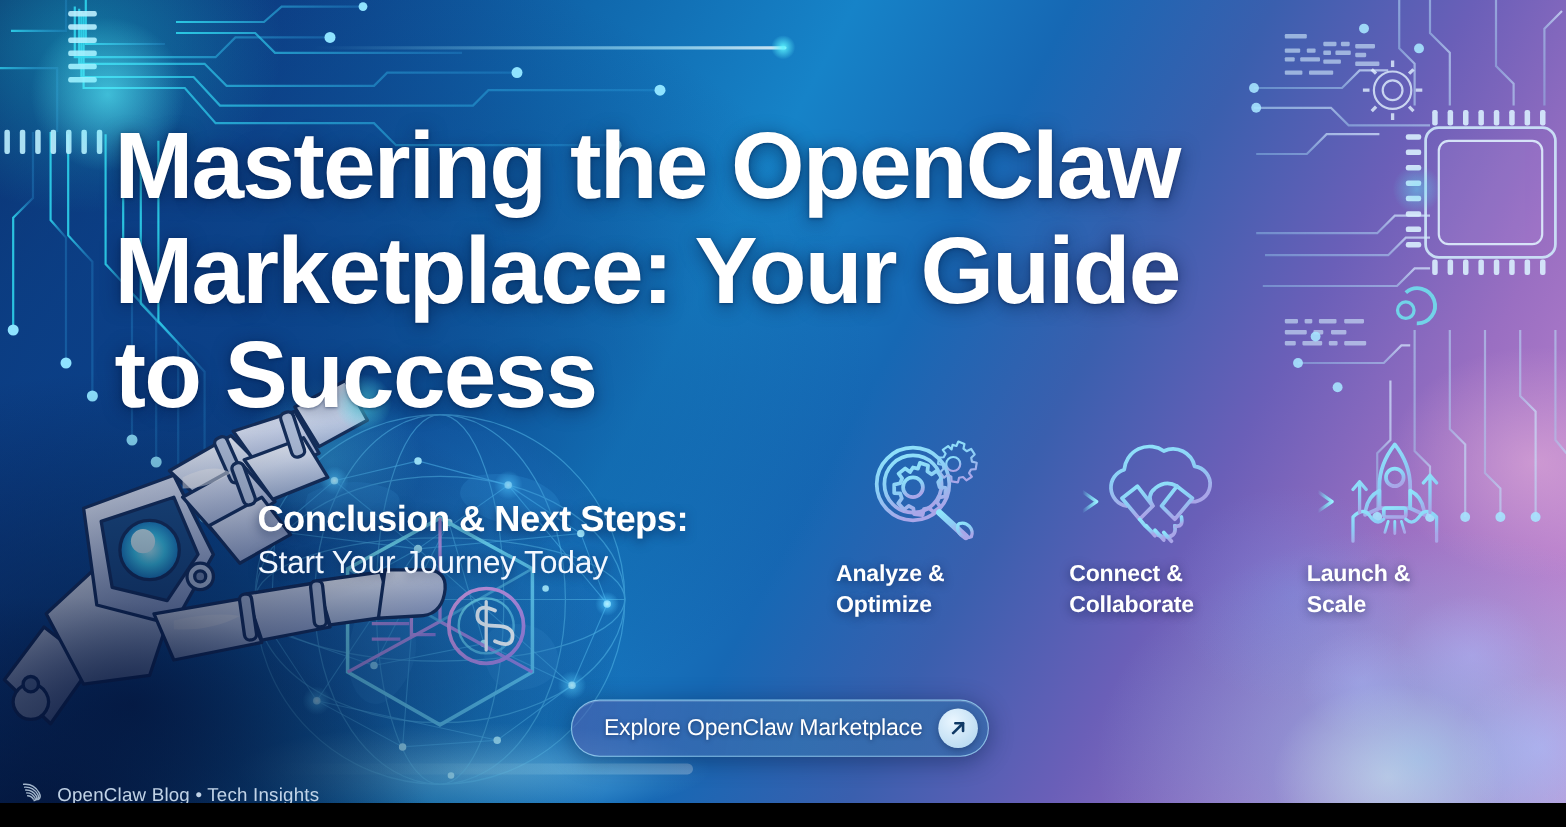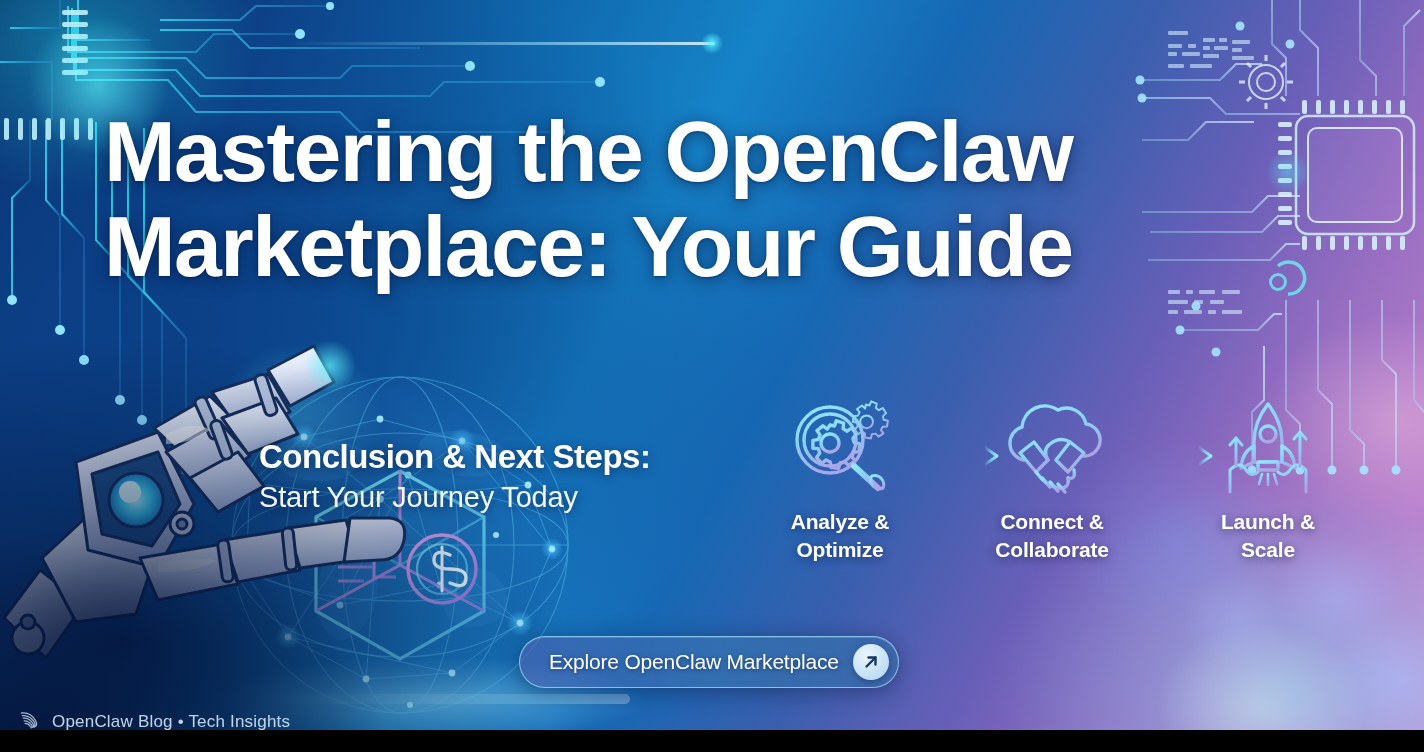--- a/index.html
+++ b/index.html
@@ -38,21 +38,21 @@
 
   
   .title{
     position:absolute; left:104px; top:104px; width:1110px;
     font-size:86px; line-height:95px; font-weight:700; color:#fff;
     letter-spacing:-1.6px;
     text-shadow:0 3px 16px rgba(2,20,60,.55), 0 1px 3px rgba(2,20,60,.45);
   }
 
   
-  .sub-wrap{ position:absolute; left:234px; top:437px; width:480px;margin-left:25px; }
+  .sub-wrap{ position:absolute; left:234px; top:452px; width:480px; }
   .sub-1{
     font-size:33px; font-weight:700; color:#fff; line-height:40px; letter-spacing:-.5px;
     text-shadow:0 2px 10px rgba(2,20,60,.6);
   }
   .sub-2{
     font-size:29px; font-weight:400; color:#f2f7ff; line-height:40px; letter-spacing:-.2px;
     text-shadow:0 2px 10px rgba(2,20,60,.6);
   }
 
   
@@ -68,21 +68,21 @@
   .cta-label{ font-size:21px; font-weight:400; color:#fff; letter-spacing:-.2px; text-shadow:0 1px 4px rgba(3,18,50,.5); }
   .cta-badge{
     width:36px; height:36px; border-radius:50%; flex:none;
     background:radial-gradient(circle at 38% 32%, #eaf6ff, #bcdcf2 75%, #a8cfe9);
     display:flex; align-items:center; justify-content:center;
     box-shadow:0 2px 7px rgba(3,18,50,.35);
   }
 
   
   .steps{ position:absolute; left:760px; top:396px; width:600px; height:192px; }
-  .step{ position:absolute; width:160px; text-align:center; }
+  .step{ position:absolute; width:160px; }
   .step-ico{ height:104px; display:flex; align-items:center; justify-content:center; }
   .step-label{
     font-size:21px; font-weight:700; color:#fff; line-height:28px; letter-spacing:-.2px;
     text-shadow:0 2px 9px rgba(3,20,56,.55); margin-top:8px;
   }
   .s0{ left:0; } .s1{ left:212px; } .s2{ left:428px; }
   .arrow{ position:absolute; top:48px; width:86px; height:24px; }
   .a0{ left:158px; } .a1{ left:372px; }
 
   
@@ -436,20 +436,21 @@
     </g>
 
     <rect x="250" y="694" width="380" height="10" rx="5" fill="url(#beam)" opacity=".30"></rect>
   </svg>
 
   <div class="vignette"></div>
 
   <h1 class="title">
     <span>Mastering the OpenClaw</span><br>
     <span>Marketplace: Your Guide</span><br>
+    <span>to Success</span>
   </h1>
 
   <div class="sub-wrap">
     <div class="sub-1">Conclusion &amp; Next Steps:</div>
     <div class="sub-2">Start Your Journey Today</div>
   </div>
 
   <div class="cta">
     <span class="cta-label">Explore OpenClaw Marketplace</span>
     <span class="cta-badge">

